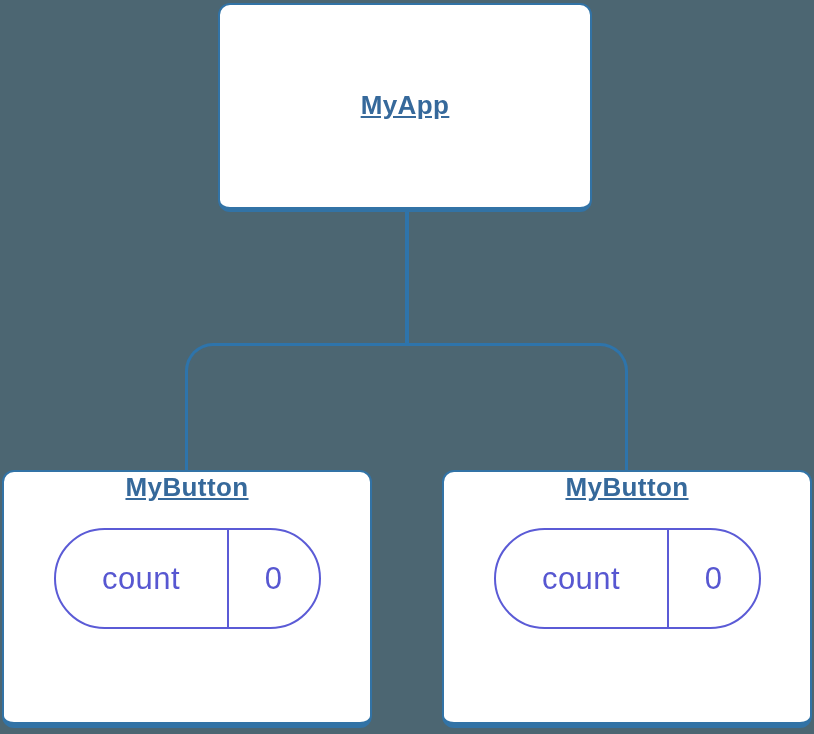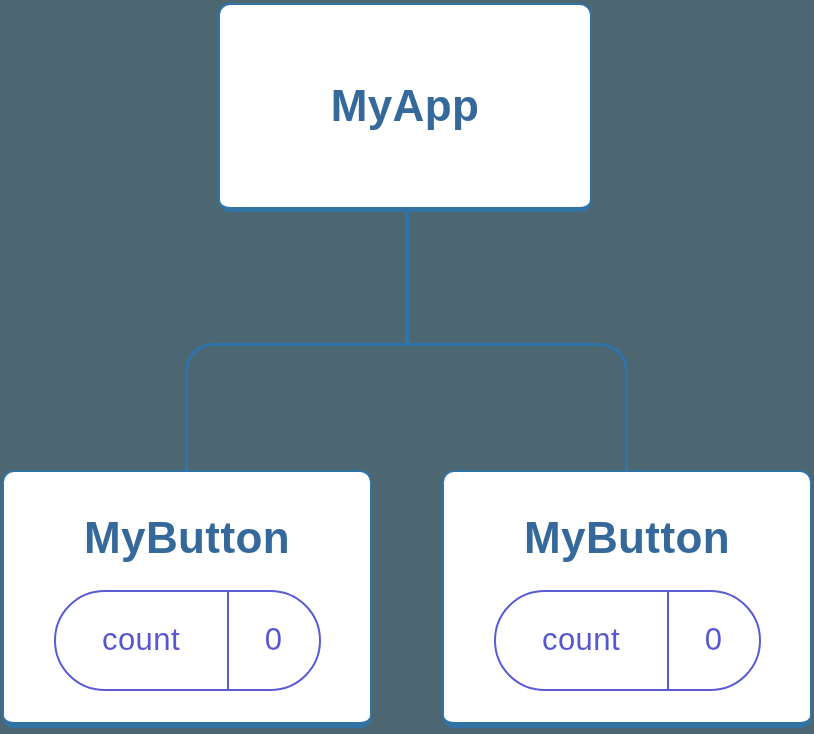--- a/index.html
+++ b/index.html
@@ -33,30 +33,30 @@
     left: 218px; top: 3px;
     width: 374px; height: 209px;
     border-bottom-width: 5px;
     display: flex; align-items: center; justify-content: center;
   }
   .node-child {
     top: 470px;
     width: 370px; height: 258px;
     border-bottom-width: 6px;
     display: flex; flex-direction: column; align-items: center;
-    padding-top: 40px;
   }
   .node-child-1 { left: 2px; }
   .node-child-2 { left: 442px; }
   .node-title {
     color: var(--title-text);
-    font-size: 44px;
+    font-size: 26px;
     font-weight: 600;
     letter-spacing: 0.4px;
     line-height: 1.2;
+    text-decoration: underline;
   }
   .connector-stem {
     position: absolute;
     left: 405px; top: 211px;
     width: 4px; height: 134px;
     background: var(--connector);
   }
   .connector-branch {
     position: absolute;
     left: 185px; top: 343px;

